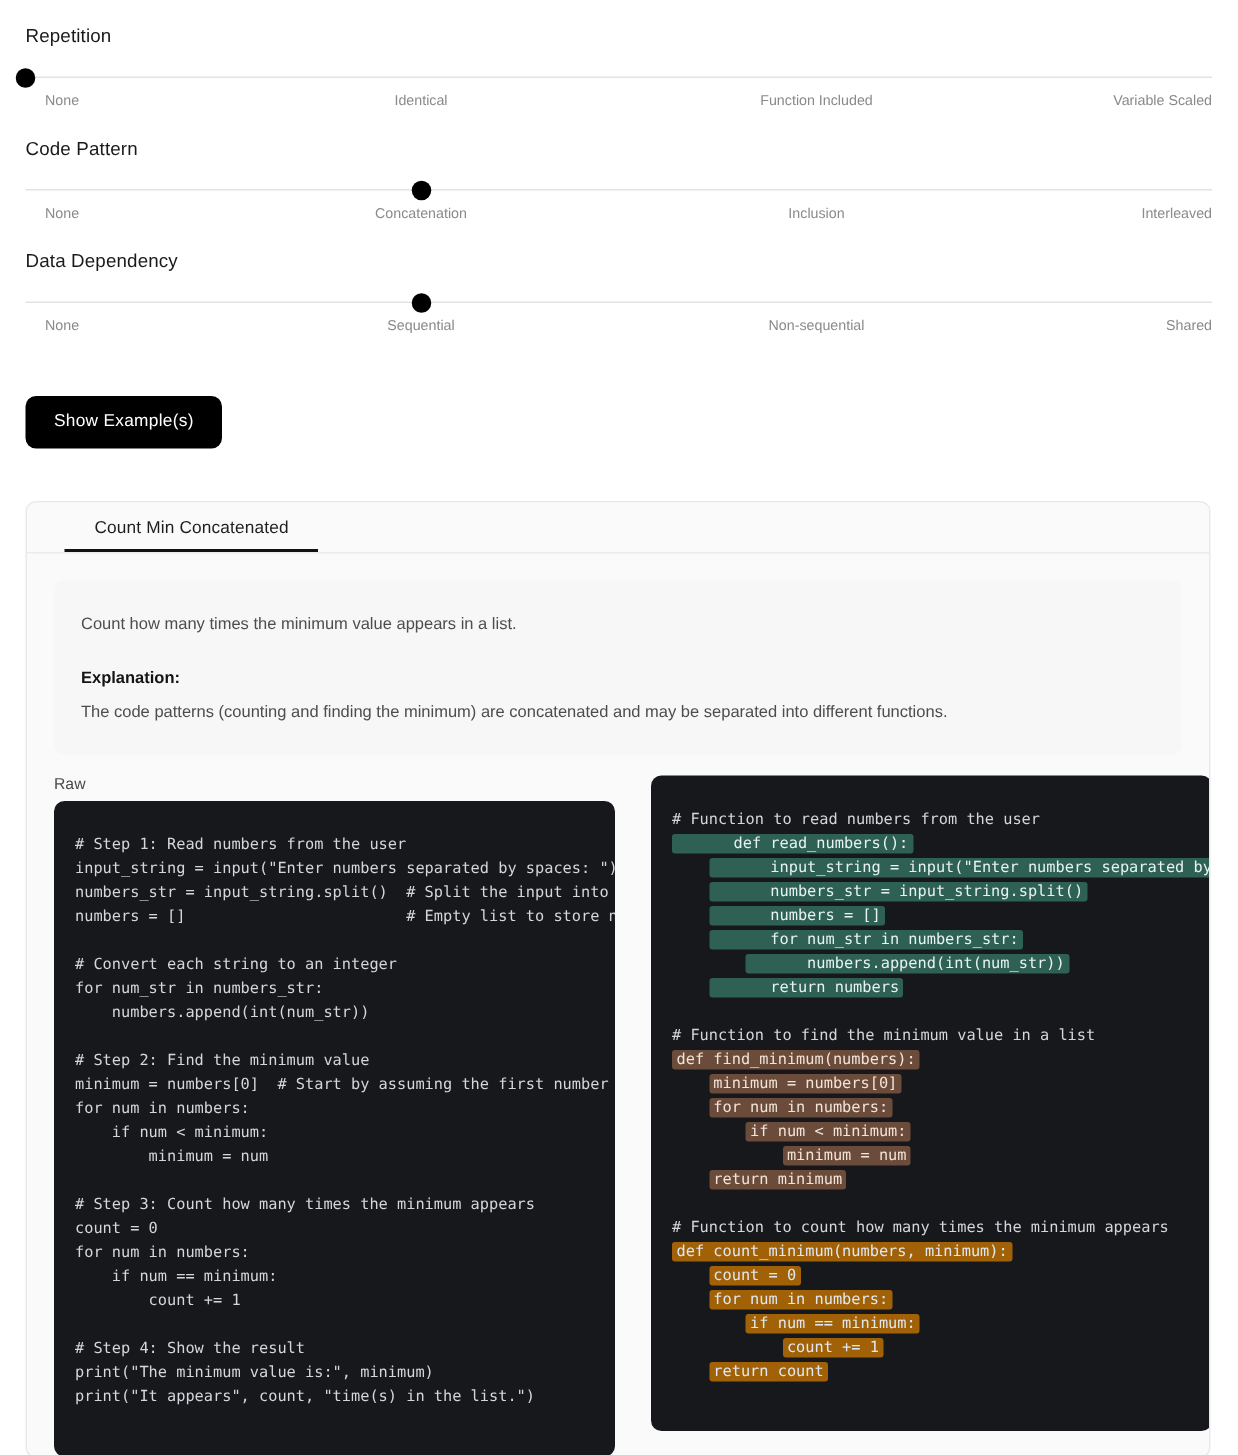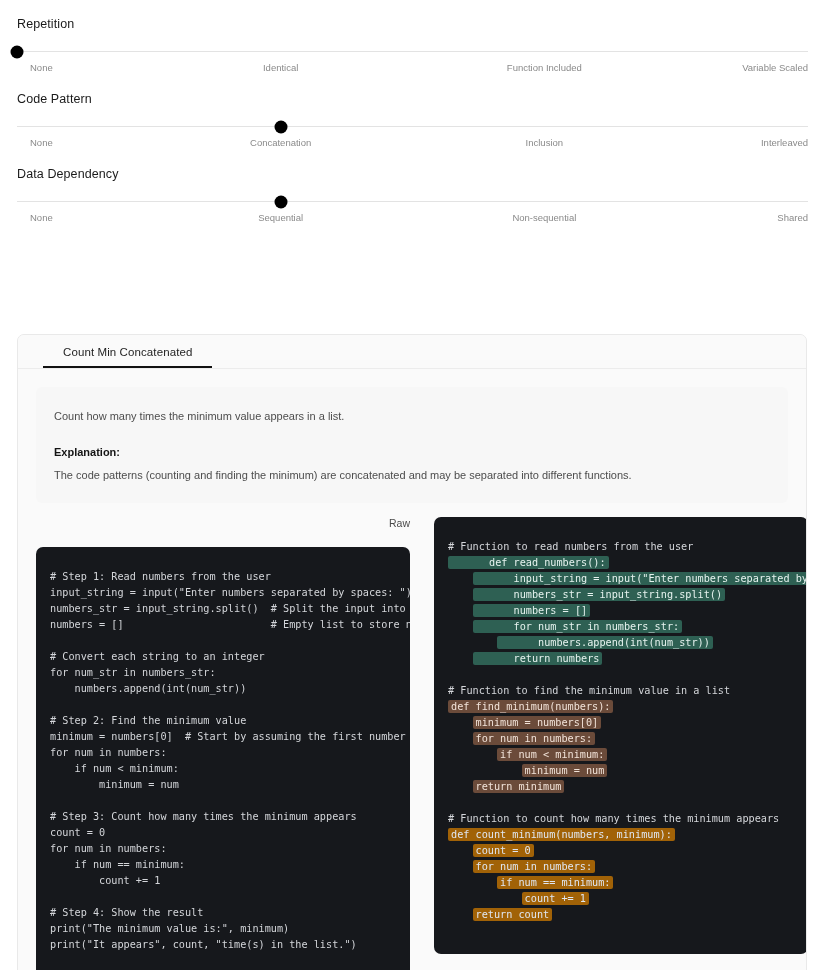--- a/index.html
+++ b/index.html
@@ -105,22 +105,21 @@
   }
   .info-text.last { margin-bottom: 0; }
 
   .cols {
     display: flex;
     gap: 24px;
   }
   .col { width: 374px; flex: 0 0 374px; }
   .col-label {
     font-size: 10.5px; color: #4a4a4a;
-    margin-bottom: 18px;
-    text-align: right;
+    margin-bottom: 5px;
   }
   .codebox {
     background: #16181c;
     border-radius: 7px;
     height: 437px;
     overflow: hidden;
     padding: 22px 0 0 0;
   }
   .code {
     font-family: "DejaVu Sans Mono", "Liberation Mono", monospace;
@@ -176,20 +175,23 @@
         </div>
         <div class="ticks">
           <span class="tick first" style="left: 0%; transform: translateX(0px); margin-left: 13px;">None</span>
           <span class="tick" style="left: 33.3333%;">Sequential</span>
           <span class="tick" style="left: 66.6667%;">Non-sequential</span>
           <span class="tick last" style="left: 100%; transform: translateX(-100%);">Shared</span>
         </div>
       </div>
     </div>
 
+  <div class="btn-row">
+    <button class="show-btn">Show Example(s)</button>
+  </div>
 
   <div class="card">
     <div class="tabbar">
       <div class="tab">Count Min Concatenated</div>
     </div>
     <div class="tab-divider"></div>
 
     <div class="panel-inner">
       <div class="info-box">
         <p class="info-text">Count how many times the minimum value appears in a list.</p>

